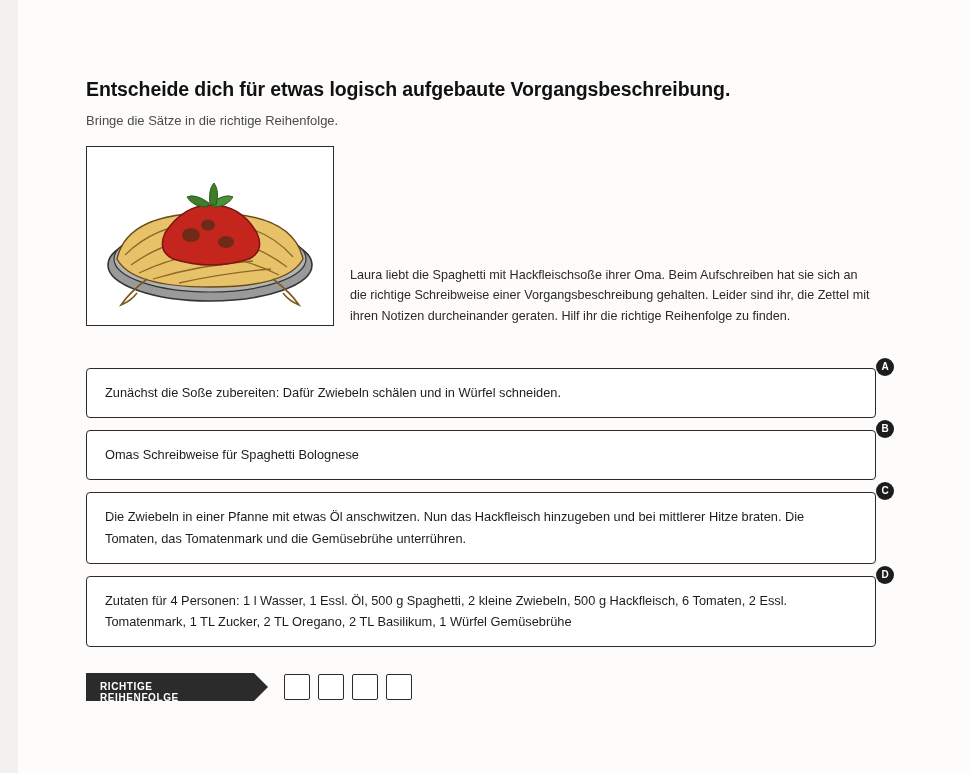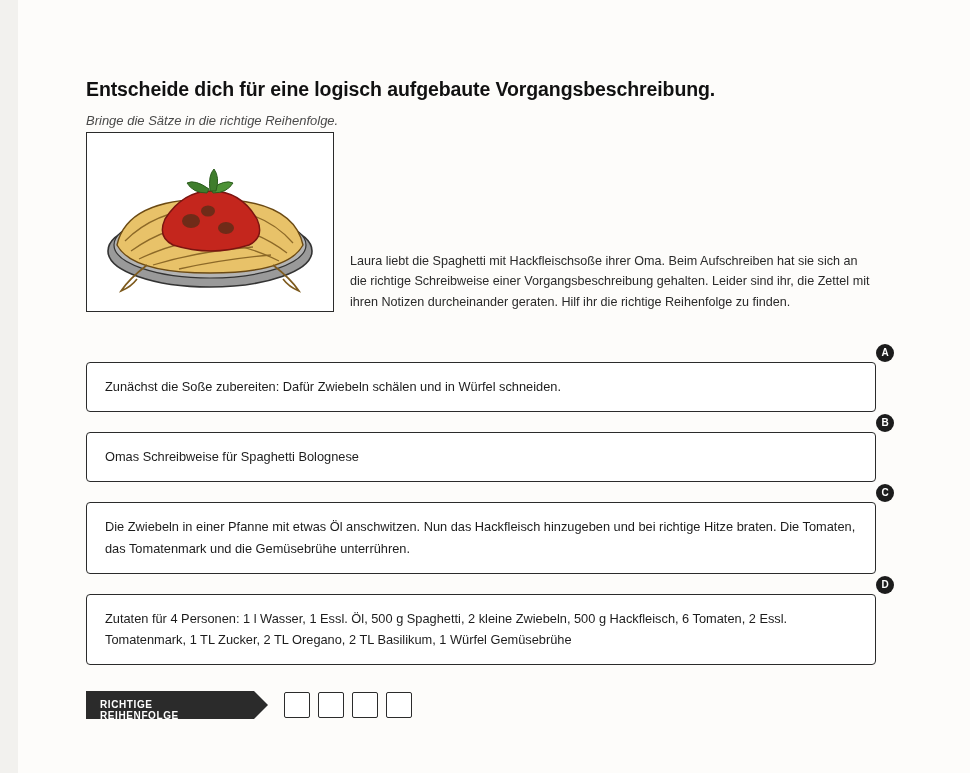--- a/index.html
+++ b/index.html
@@ -35,22 +35,21 @@
   .title {
     font-size: 19.5px;
     font-weight: bold;
     letter-spacing: -0.1px;
     color: #111111;
     margin: 0 0 12px 0;
   }
   .subtitle {
     font-size: 13px;
     color: #4b4b4b;
-    margin: 0 0 4px 0;
-    font-style: italic;
+    margin: 0 0 18px 0;
   }
   .intro-row {
     display: flex;
     align-items: flex-end;
     gap: 16px;
   }
   .thumb {
     width: 248px;
     height: 180px;
     border: 1px solid #2b2b2b;
@@ -82,21 +81,20 @@
     background: #ffffff;
     padding: 13px 18px 14px 18px;
     font-size: 12.8px;
     line-height: 1.66;
     color: #1c1c1c;
     box-sizing: border-box;
     width: 790px;
     min-height: 46px;
     display: flex;
     align-items: center;
-    margin-top: 8px;
   }
   .badge {
     position: absolute;
     right: -8px;
     top: -10px;
     width: 18px;
     height: 18px;
     border-radius: 50%;
     background: #1c1c1c;
     color: #ffffff;
@@ -152,21 +150,21 @@
   }
 </style>
 </head>
 <body>
 
 <div class="page">
   <div class="left-strip"></div>
 
   <div class="content">
 
-    <h1 class="title">Entscheide dich für eine logisch aufgebaute Vorgangsbeschreibung.</h1>
+    <h1 class="title">Entscheide dich für etwas logisch aufgebaute Vorgangsbeschreibung.</h1>
     <p class="subtitle">Bringe die Sätze in die richtige Reihenfolge.</p>
 
     <div class="intro-row">
       <div class="thumb">
         <svg width="246" height="178" viewBox="0 0 246 178" xmlns="http://www.w3.org/2000/svg">
           <rect x="0" y="0" width="246" height="178" fill="#ffffff"></rect>
           <ellipse cx="123" cy="118" rx="102" ry="36" fill="#9a9a9a" stroke="#333" stroke-width="1.6"></ellipse>
           <ellipse cx="123" cy="112" rx="96" ry="33" fill="#b3b3b3" stroke="#333" stroke-width="1.2"></ellipse>
           <path d="M30 112 q10 -46 93 -46 q83 0 93 46 q-15 28 -93 28 q-78 0 -93 -28 z" fill="#e8c269" stroke="#6b4a14" stroke-width="1.4"></path>
           <g stroke="#7d5a1d" stroke-width="1.3" fill="none" opacity="0.85">
@@ -204,21 +202,21 @@
 
       <div class="card-wrap">
         <div class="card">
           <span>Omas Schreibweise für Spaghetti Bolognese</span>
         </div>
         <div class="badge">B</div>
       </div>
 
       <div class="card-wrap">
         <div class="card">
-          <span>Die Zwiebeln in einer Pfanne mit etwas Öl anschwitzen. Nun das Hackfleisch hinzugeben und bei richtige Hitze braten. Die Tomaten, das Tomatenmark und die Gemüsebrühe unterrühren.</span>
+          <span>Die Zwiebeln in einer Pfanne mit etwas Öl anschwitzen. Nun das Hackfleisch hinzugeben und bei mittlerer Hitze braten. Die Tomaten, das Tomatenmark und die Gemüsebrühe unterrühren.</span>
         </div>
         <div class="badge">C</div>
       </div>
 
       <div class="card-wrap">
         <div class="card">
           <span>Zutaten für 4 Personen: 1 l Wasser, 1 Essl. Öl, 500 g Spaghetti, 2 kleine Zwiebeln, 500 g Hackfleisch, 6 Tomaten, 2 Essl. Tomatenmark, 1 TL Zucker, 2 TL Oregano, 2 TL Basilikum, 1 Würfel Gemüsebrühe</span>
         </div>
         <div class="badge">D</div>
       </div>

